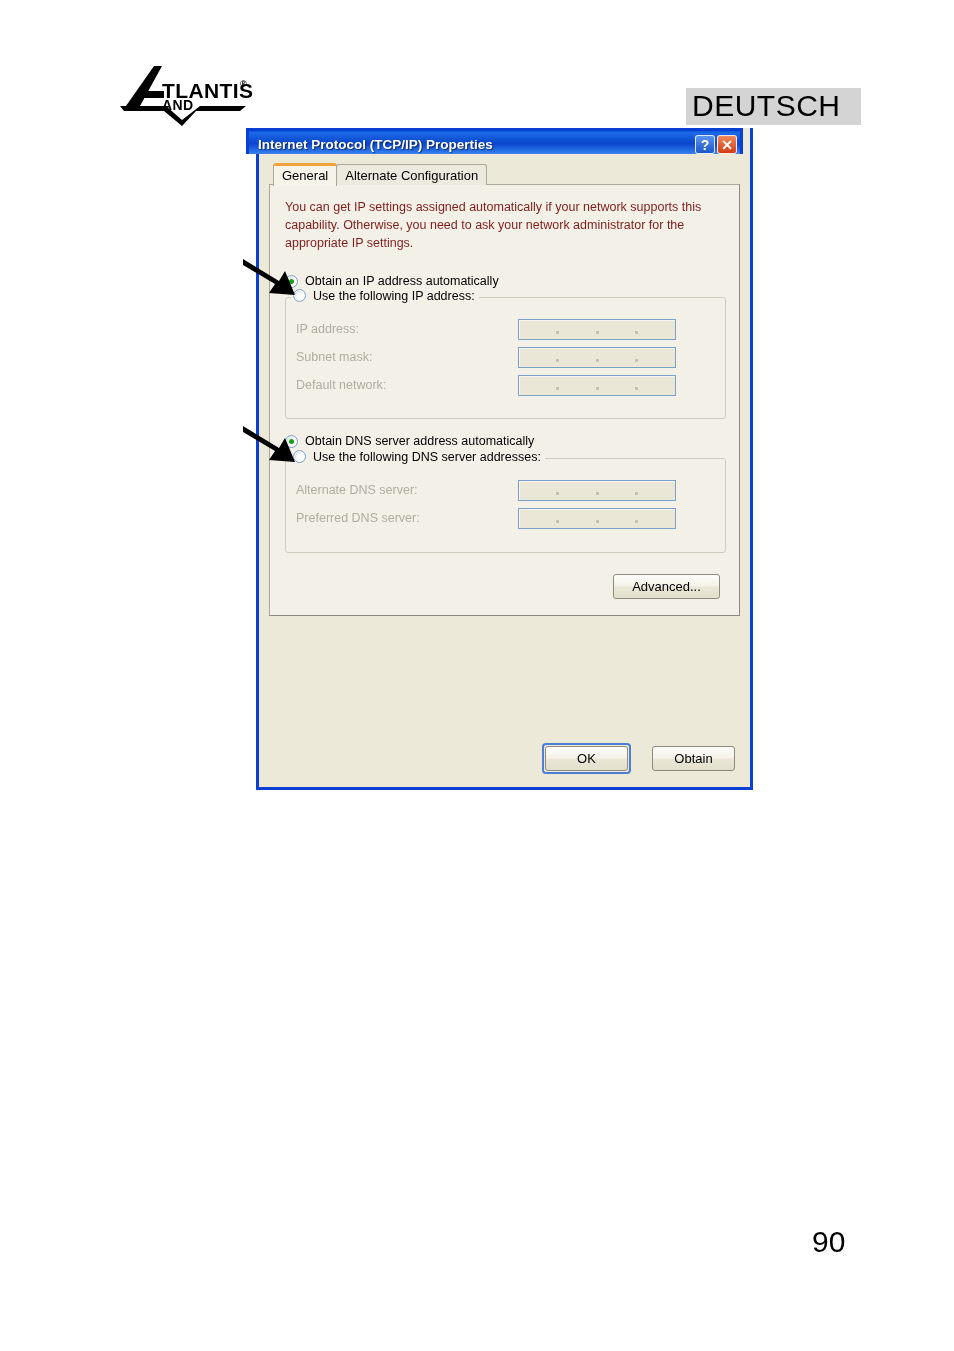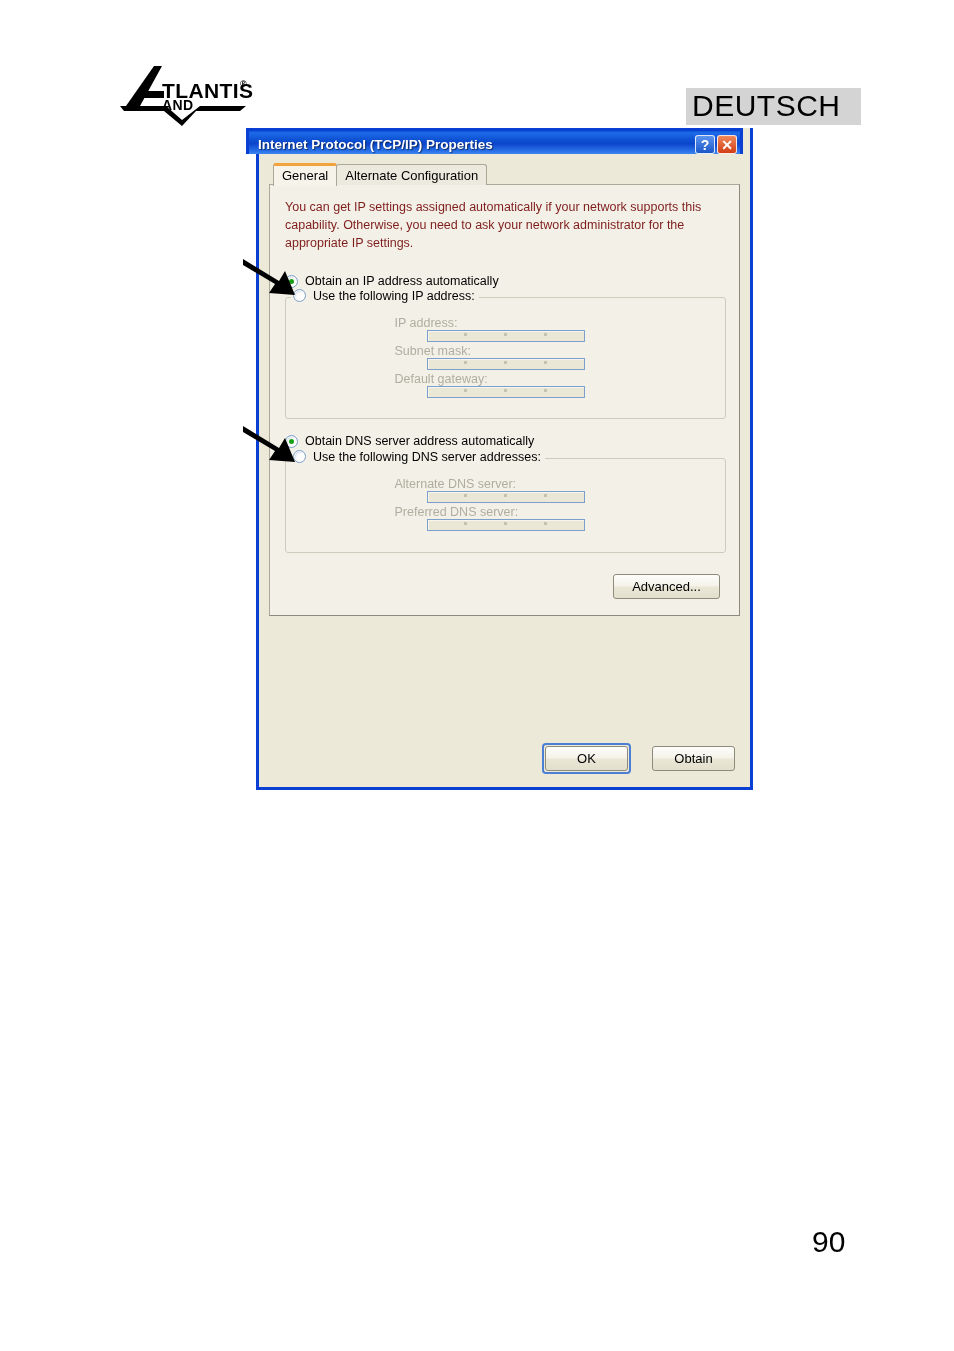--- a/index.html
+++ b/index.html
@@ -229,21 +229,20 @@
     display: flex;
     align-items: flex-start;
     height: 16px;
   }
 
   .field-row {
     display: flex;
     align-items: center;
     height: 26px;
     margin-top: 2px;
-    flex-direction: column;
   }
   .field-label {
     font-size: 12.5px;
     color: #b0ada0;
     font-family: "Liberation Sans", sans-serif;
     width: 222px;
     flex: none;
     white-space: nowrap;
   }
   .ip-input {
@@ -388,21 +387,21 @@
               <span class="ip-dot"></span>
             <span class="ip-seg"></span>
               <span class="ip-dot"></span>
             <span class="ip-seg"></span>
               <span class="ip-dot"></span>
             <span class="ip-seg"></span>
           </span>
         </div>
 
         <div class="field-row">
-          <span class="field-label">Default gateway:</span>
+          <span class="field-label">Default network:</span>
           <span class="ip-input">
             <span class="ip-seg"></span>
               <span class="ip-dot"></span>
             <span class="ip-seg"></span>
               <span class="ip-dot"></span>
             <span class="ip-seg"></span>
               <span class="ip-dot"></span>
             <span class="ip-seg"></span>
           </span>
         </div>

